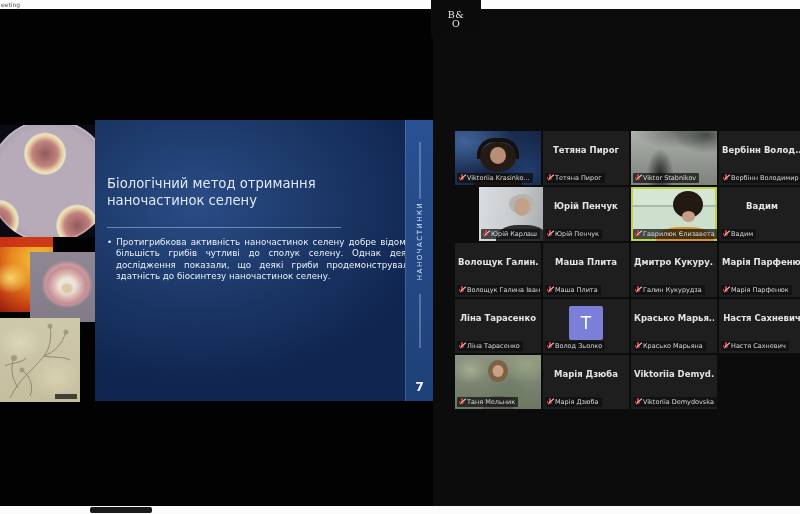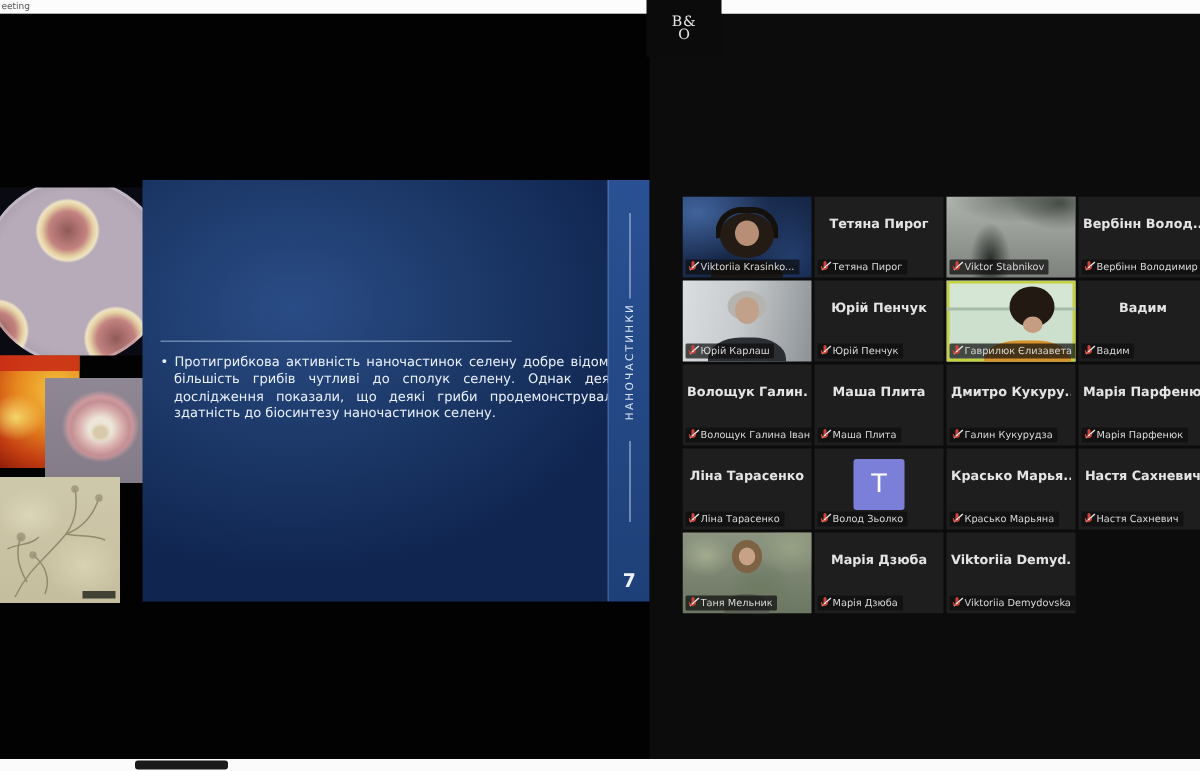--- a/index.html
+++ b/index.html
@@ -112,21 +112,21 @@
   .v-redhair .hair{width:40px;height:36px;top:5px;background:#7c3a2a;}
   .v-redhair .face{width:18px;height:19px;top:11px;background:#c69c8a;}
   .v-redhair .torso{width:66px;height:18px;bottom:-4px;background:#273550;}
 
   .v-fog{background:
     radial-gradient(44px 24px at 88% 8%, rgba(42,48,42,.75), transparent 75%),
     radial-gradient(60px 22px at 55% 2%, rgba(55,62,55,.55), transparent 75%),
     radial-gradient(18px 34px at 34% 80%, rgba(26,28,26,.9), transparent 75%),
     linear-gradient(180deg,#aeb3ad,#7d837c);}
 
-  .v-window-man{background:linear-gradient(100deg,#dbdee1 0%,#c6cacd 45%,#8d9296 100%);}
+  .v-window-man{background:linear-gradient(100deg,#dbdee1 0%,#c6cacd 45%,#8d9296 100%);margin-left:24px;}
   .v-window-man .hair{width:26px;height:20px;top:7px;background:#b6b4ae;}
   .v-window-man .face{width:16px;height:18px;top:11px;background:#c2a18b;}
   .v-window-man .torso{width:52px;height:20px;bottom:-4px;background:#2b2e33;}
 
   .v-speaker{background:linear-gradient(180deg,#d6e6d4 0 36%,#cde0cd 36% 100%);}
   .v-speaker::before{content:'';position:absolute;left:0;right:0;top:33%;height:2px;background:#a6bca9;}
   .v-speaker .fig i{left:auto;transform:none;}
   .v-speaker .hair{width:30px;height:27px;top:4px;right:14px;background:#221a12;}
   .v-speaker .face{width:13px;height:11px;top:24px;right:22px;background:#c59d82;}
   .v-speaker .torso{width:58px;height:17px;right:3px;bottom:-3px;background:#d8922d;}
@@ -179,20 +179,21 @@
             <circle cx="14" cy="40" r="3"></circle>
               <circle cx="50" cy="8" r="2.5"></circle>
             <circle cx="66" cy="14" r="2.5"></circle>
               <circle cx="22" cy="52" r="2.5"></circle>
           </g>
         </svg>
         <div class="scale-chip"></div>
       </div>
 
       <div class="slide">
+        <h1 class="slide-title">Біологічний метод отримання наночастинок селену</h1>
         <div class="slide-underline"></div>
         <p class="slide-bullet">• Протигрибкова активність наночастинок селену добре відома; більшість грибів чутливі до сполук селену. Однак деякі дослідження показали, що деякі гриби продемонстрували здатність до біосинтезу наночастинок селену.</p>
         <div class="side-band">
           <div class="vline vline-top"></div>
           <div class="vlabel">НАНОЧАСТИНКИ</div>
           <div class="vline vline-bottom"></div>
           <div class="page-number">7</div>
         </div>
       </div>
     </div>

